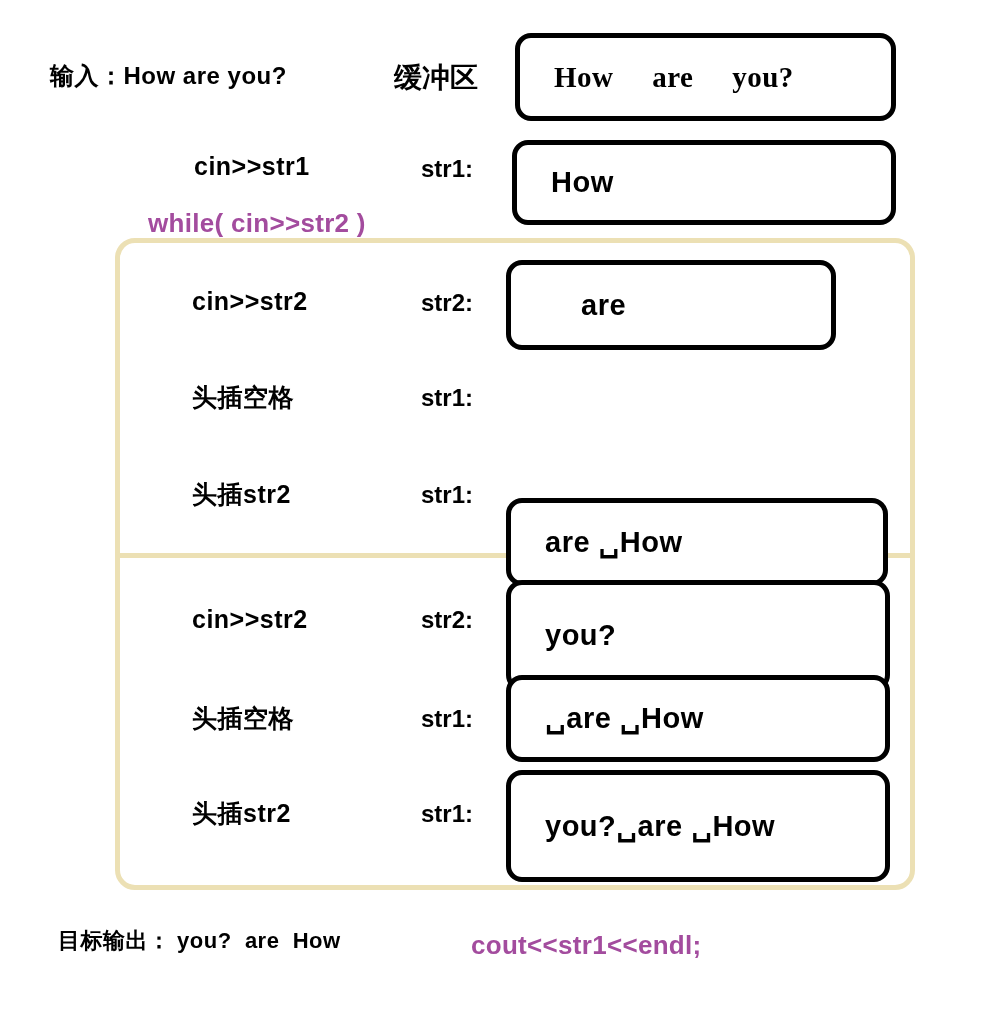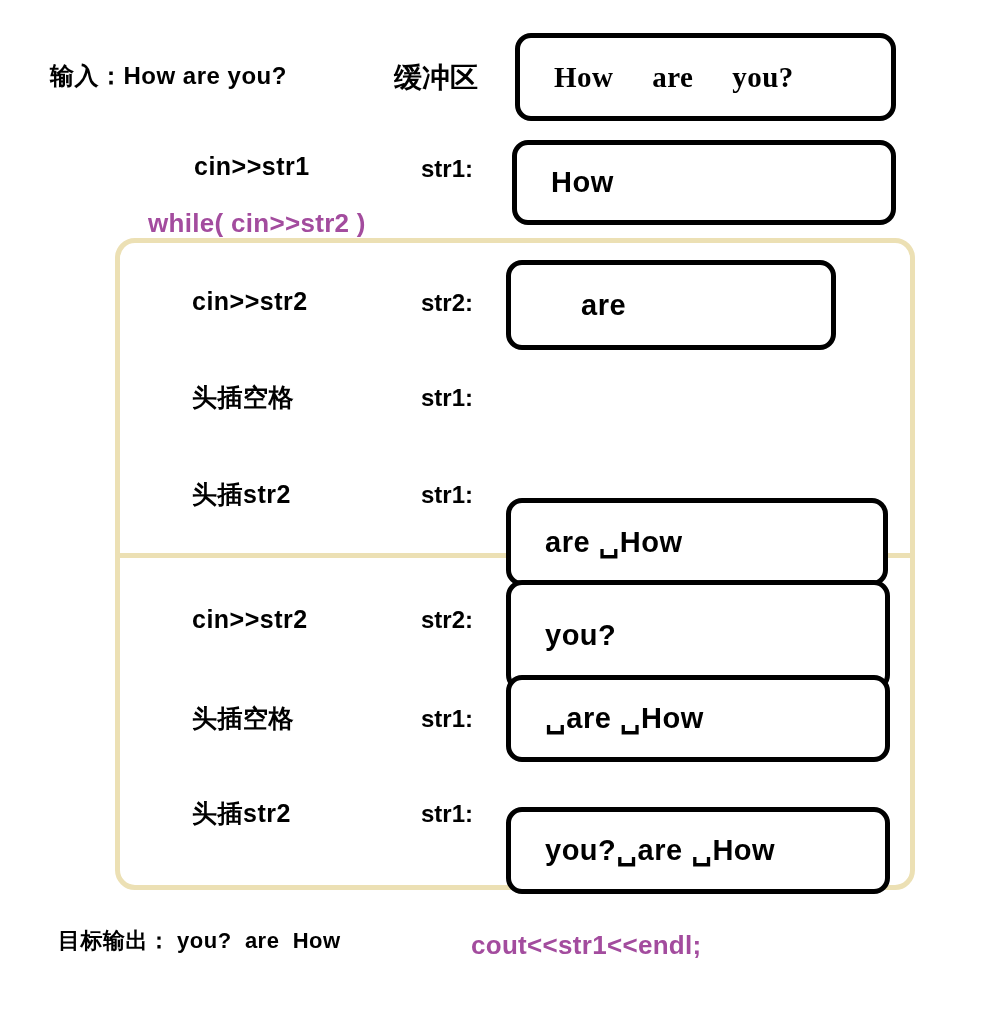--- a/index.html
+++ b/index.html
@@ -159,21 +159,21 @@
   </div>
 
   <div class="abs step-label" style="left:148px; top:706px;">头插空格</div>
   <div class="abs var-label" style="left:353px; top:707px;">str1:</div>
   <div class="vbox" style="left:506px; top:675px; width:384px; height:87px;">
     <span class="vtext">␣are ␣How</span>
   </div>
 
   <div class="abs step-label" style="left:148px; top:801px;">头插str2</div>
   <div class="abs var-label" style="left:353px; top:802px;">str1:</div>
-  <div class="vbox" style="left:506px; top:770px; width:384px; height:87px;margin-top:37px;">
+  <div class="vbox" style="left:506px; top:770px; width:384px; height:112px;">
     <span class="vtext">you?␣are ␣How</span>
   </div>
 
   <div class="abs footer-goal">目标输出： you?  are  How</div>
 
   <div class="abs code-purple footer-code">cout&lt;&lt;str1&lt;&lt;endl;</div>
 
 </div>
 
 </body></html>

